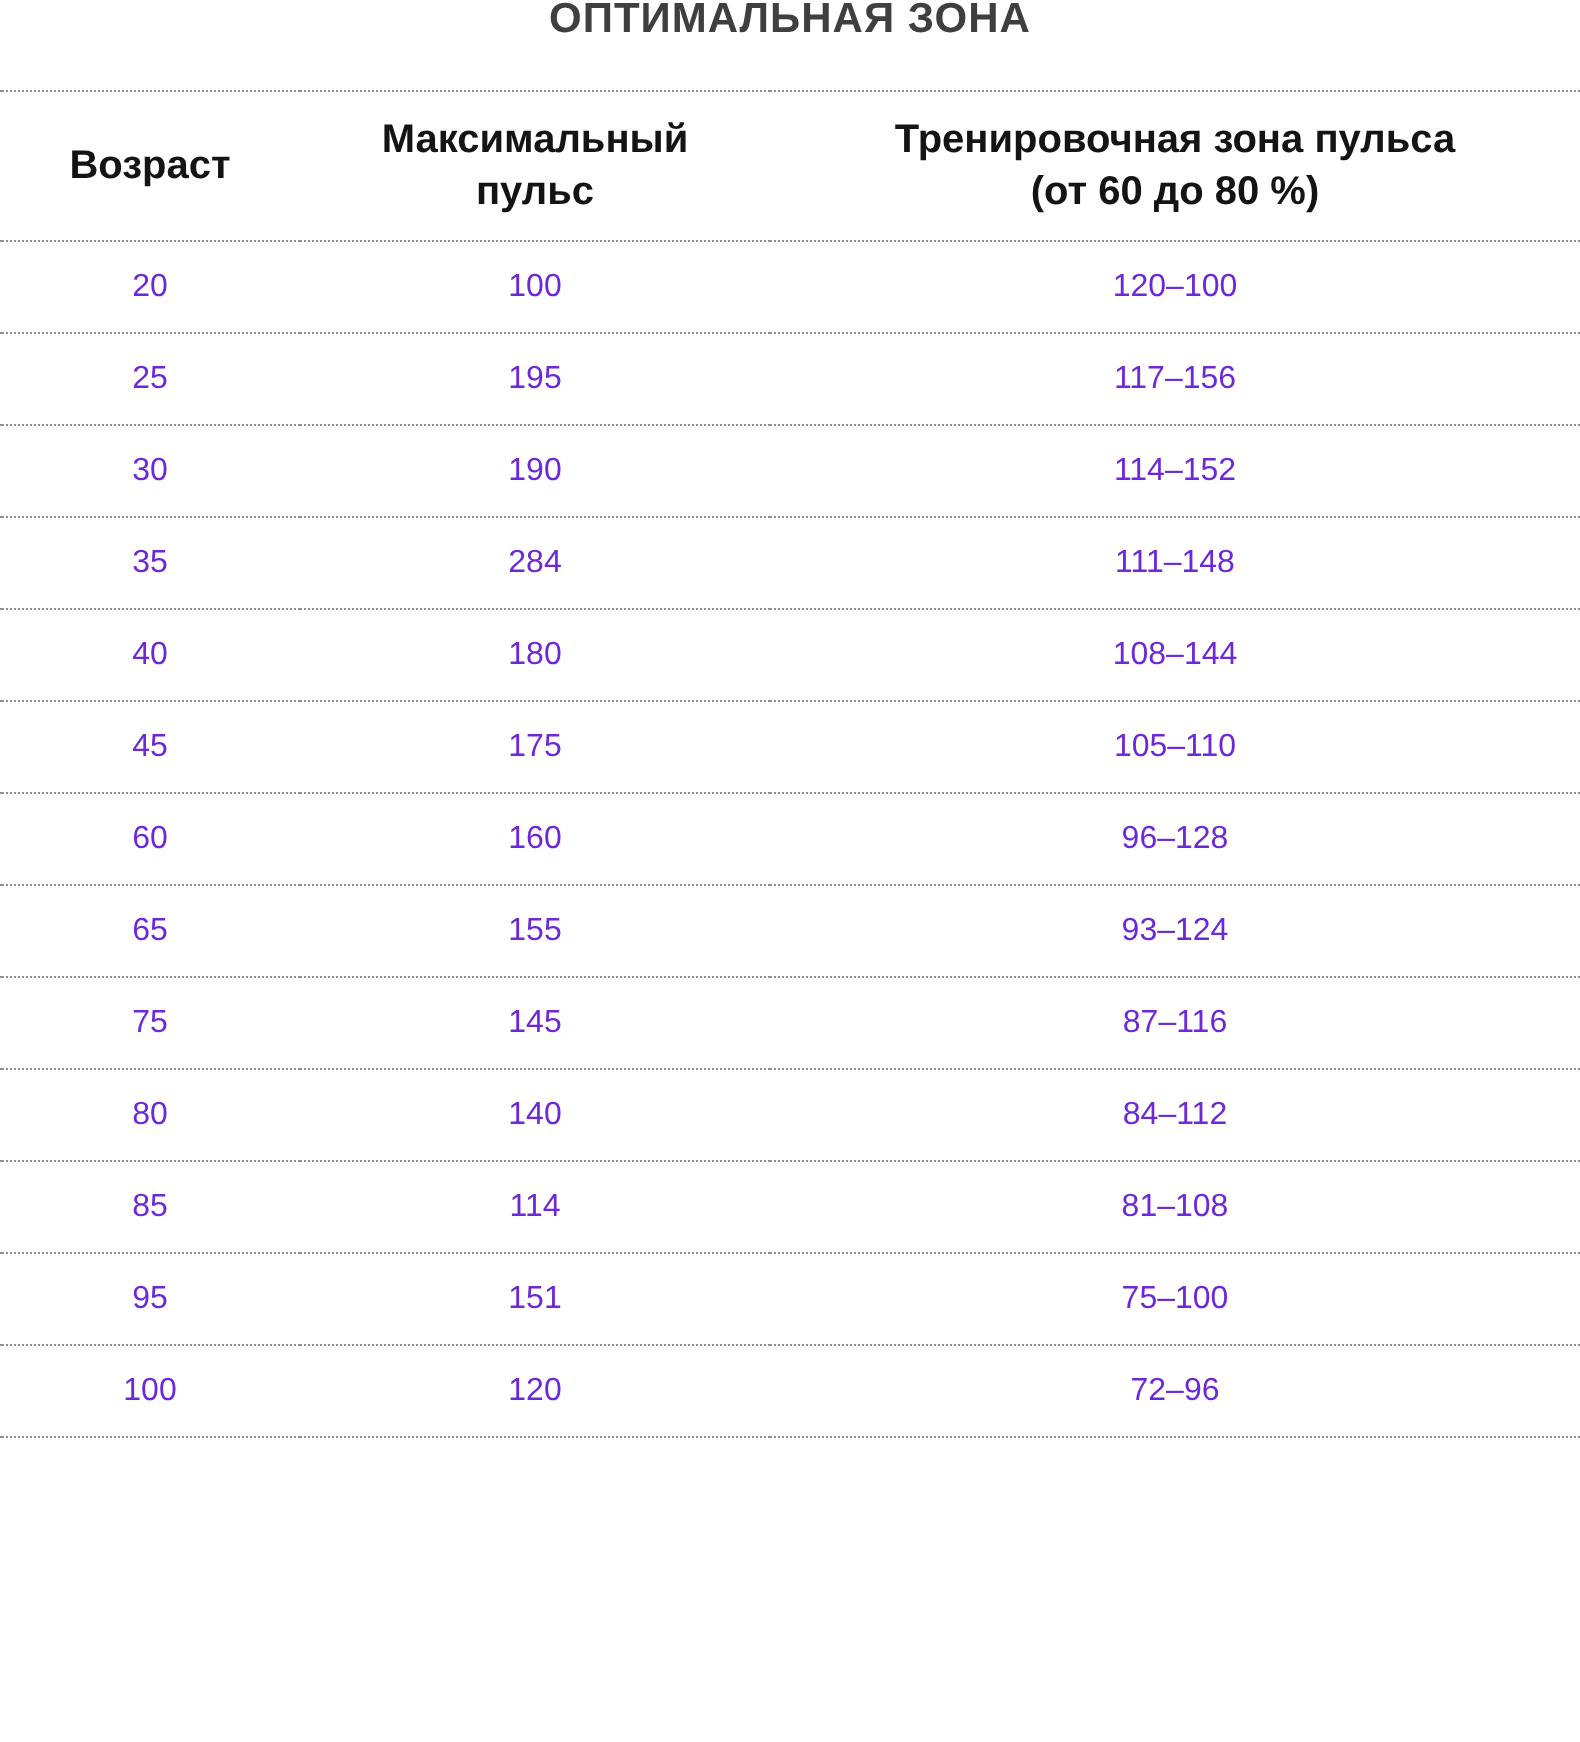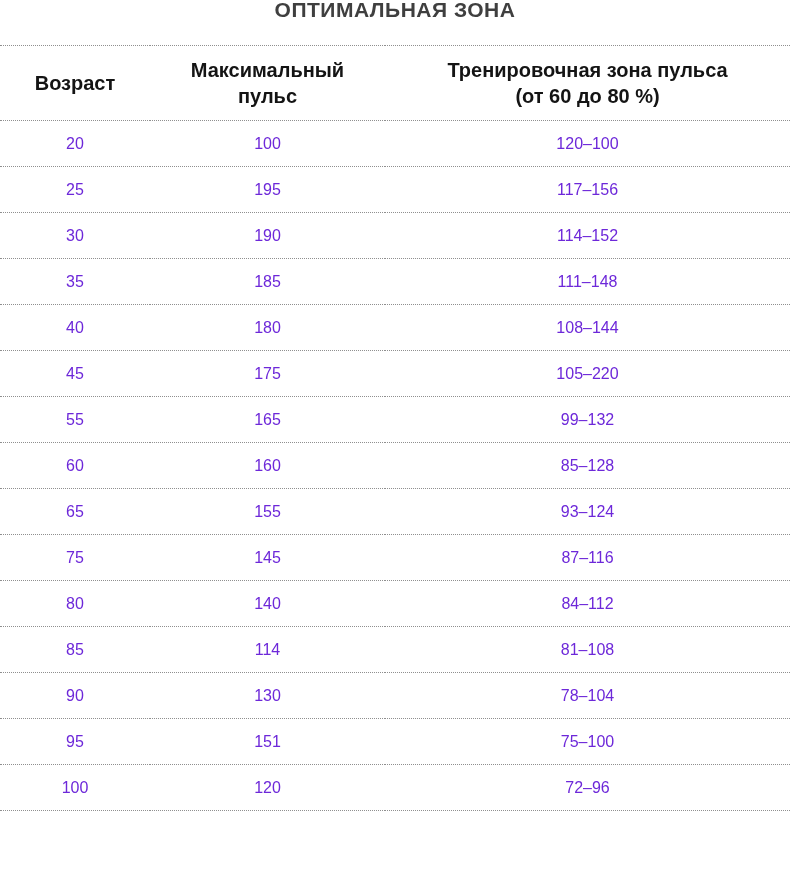--- a/index.html
+++ b/index.html
@@ -90,42 +90,37 @@
           <td>195</td>
           <td>117–156</td>
         </tr>
         <tr>
           <td>30</td>
           <td>190</td>
           <td>114–152</td>
         </tr>
         <tr>
           <td>35</td>
-          <td>185</td>
+          <td>284</td>
           <td>111–148</td>
         </tr>
         <tr>
           <td>40</td>
           <td>180</td>
           <td>108–144</td>
         </tr>
         <tr>
           <td>45</td>
           <td>175</td>
-          <td>105–220</td>
-        </tr>
-        <tr>
-          <td>55</td>
-          <td>165</td>
-          <td>99–132</td>
+          <td>105–110</td>
         </tr>
         <tr>
           <td>60</td>
           <td>160</td>
-          <td>85–128</td>
+          <td>96–128</td>
         </tr>
         <tr>
           <td>65</td>
           <td>155</td>
           <td>93–124</td>
         </tr>
         <tr>
           <td>75</td>
           <td>145</td>
           <td>87–116</td>
@@ -134,25 +129,20 @@
           <td>80</td>
           <td>140</td>
           <td>84–112</td>
         </tr>
         <tr>
           <td>85</td>
           <td>114</td>
           <td>81–108</td>
         </tr>
         <tr>
-          <td>90</td>
-          <td>130</td>
-          <td>78–104</td>
-        </tr>
-        <tr>
           <td>95</td>
           <td>151</td>
           <td>75–100</td>
         </tr>
         <tr>
           <td>100</td>
           <td>120</td>
           <td>72–96</td>
         </tr>
       </tbody>

